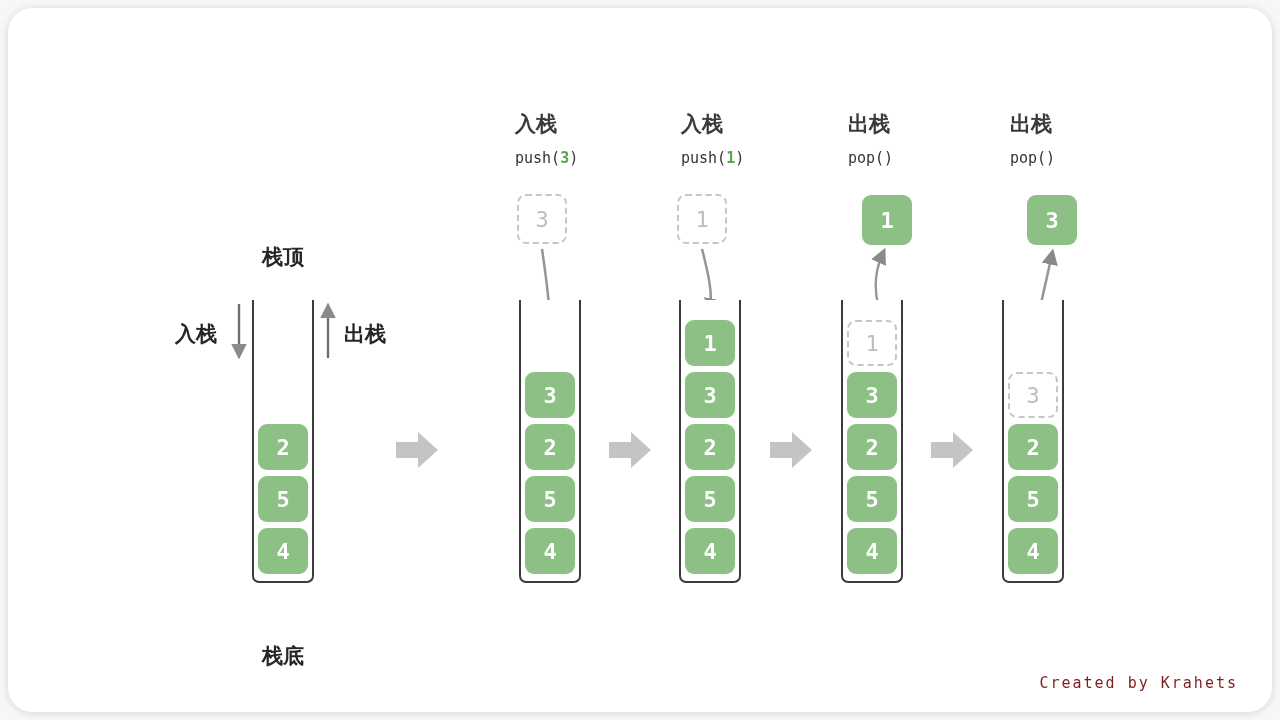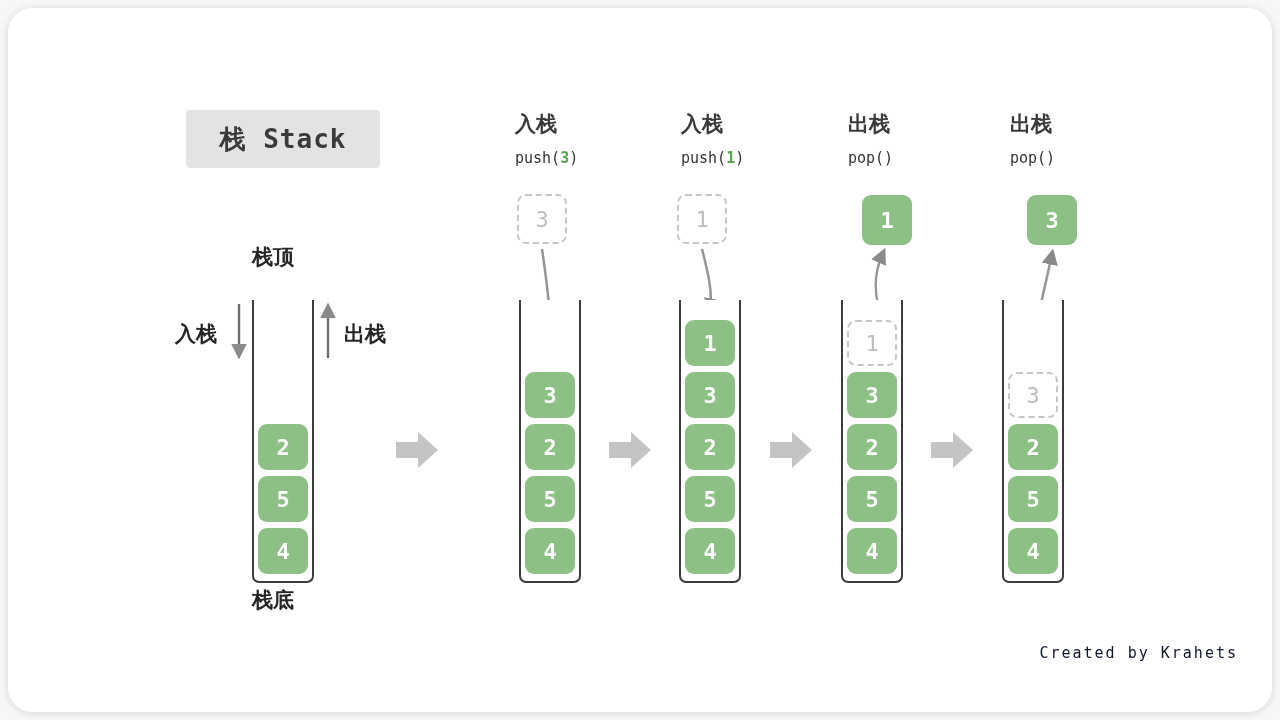--- a/index.html
+++ b/index.html
@@ -53,26 +53,26 @@
   .cell.ghost {
     background:#ffffff; border:2px dashed #c6c6c6; color:#bdbdbd;
     font-weight:normal;
   }
   .cell.float { height:50px; }
 
   
   .cjk-label {
     position:absolute; font-size:21px; font-weight:bold; color:#262626;
   }
-  .center62 { width:62px; }
+  .center62 { width:62px; text-align:center; }
 
   .watermark {
-    position:absolute; right:42px; top:644px;
+    position:absolute; right:42px; top:674px;
     font-family:"DejaVu Sans Mono","Liberation Mono",monospace;
-    font-size:15px; color:#0f172a; letter-spacing:2px;
+    font-size:15px; color:#7f1d1d; letter-spacing:2px;
   }
 
   svg.overlay { position:absolute; left:0; top:0; width:1280px; height:720px; pointer-events:none; }
 </style>
 </head>
 <body>
 
 <div class="card"></div>
 
 <div class="stage">
@@ -95,26 +95,23 @@
     <path d="M879,308 C873,288 876,268 883,253" fill="none" stroke="#959595" stroke-width="2.5" marker-end="url(#ah)"></path>
 
     <path d="M1030,360 C1036,322 1045,287 1052,254" fill="none" stroke="#959595" stroke-width="2.5" marker-end="url(#ah)"></path>
 
     <polygon points="396,442 418,442 418,432 438,450 418,468 418,458 396,458" fill="#c4c4c4"></polygon>
     <polygon points="609,442 631,442 631,432 651,450 631,468 631,458 609,458" fill="#c4c4c4"></polygon>
     <polygon points="770,442 792,442 792,432 812,450 792,468 792,458 770,458" fill="#c4c4c4"></polygon>
     <polygon points="931,442 953,442 953,432 973,450 953,468 953,458 931,458" fill="#c4c4c4"></polygon>
   </svg>
 
-  <div class="title-box">
-    <span>栈 Stack</span>
-  </div>
 
   <div class="cjk-label center62" style="left:252px; top:243px;">栈顶</div>
-  <div class="cjk-label center62" style="left:252px; top:586px;">栈底</div>
+  <div class="cjk-label center62" style="left:252px; top:642px;">栈底</div>
   <div class="cjk-label" style="left:175px; top:320px;">入栈</div>
   <div class="cjk-label" style="left:344px; top:320px;">出栈</div>
 
   <div class="col-header" style="left:515px;">
     <div class="op">入栈</div>
     <div class="code"><span>push(</span><span class="num">3</span><span>)</span></div>
   </div>
   <div class="col-header" style="left:681px;">
     <div class="op">入栈</div>
     <div class="code"><span>push(</span><span class="num">1</span><span>)</span></div>

